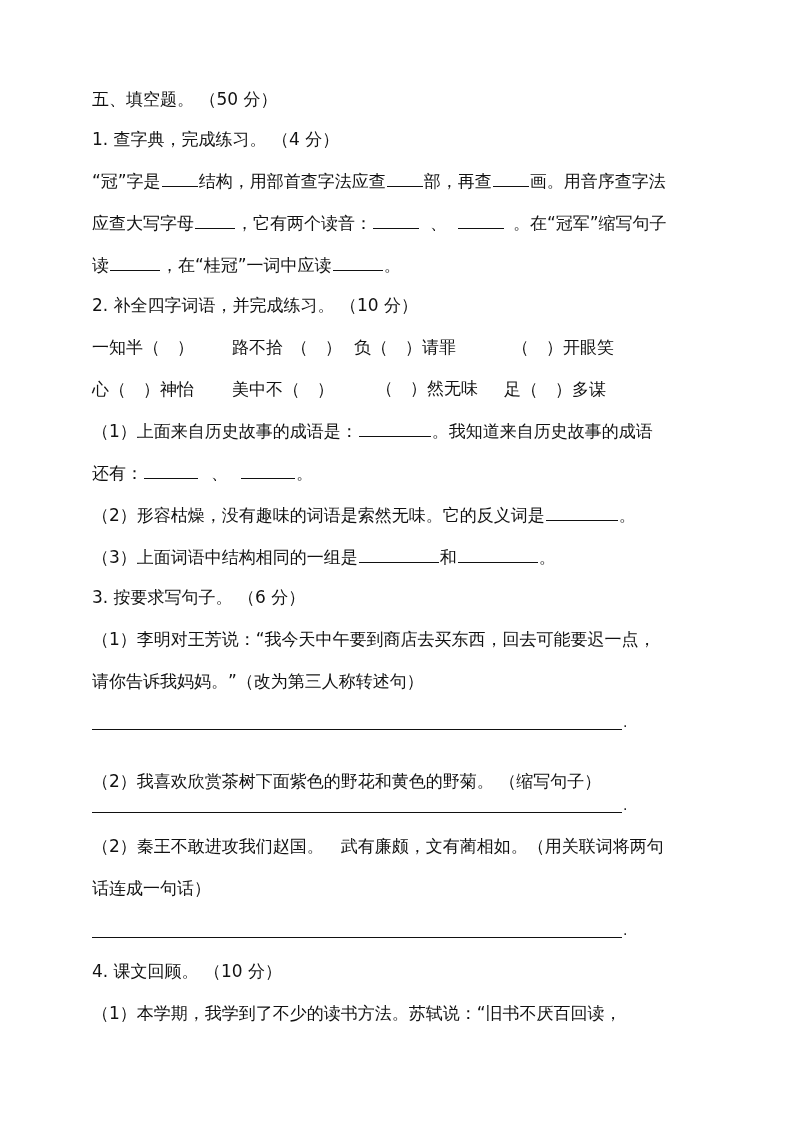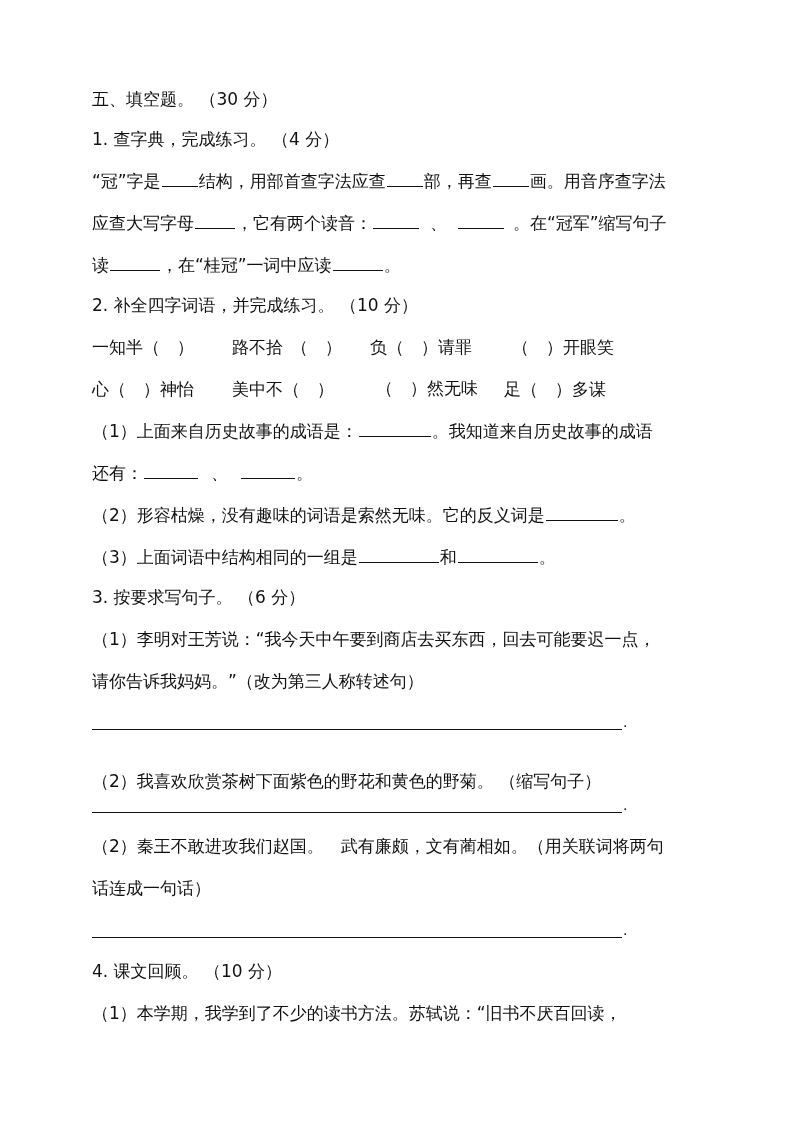--- a/index.html
+++ b/index.html
@@ -21,21 +21,21 @@
       border-bottom: 1.4px solid #111;
     }
     .answer-dot { position: absolute; font-size: 14px; }
     .gap { display: inline-block; }
   </style>
 </head>
 <body>
 
 <div class="line" style="top:88px;">
   <span>五、填空题。</span>
-  <span>（30 分）</span>
+  <span>（50 分）</span>
 </div>
 
 <div class="line" style="top:128px;">
   <span>1. 查字典，完成练习。</span>
   <span>（4 分）</span>
 </div>
 <div class="line" style="top:170px;">
   <span>“冠”字是</span><span class="blank" style="width:36px;"></span><span>结构，用部首查字法应查</span><span class="blank" style="width:36px;"></span><span>部，再查</span><span class="blank" style="width:36px;"></span><span>画。用音序查字法</span>
 </div>
 <div class="line" style="top:212px;">
@@ -45,21 +45,21 @@
   <span>读</span><span class="blank" style="width:50px;"></span><span>，在“桂冠”一词中应读</span><span class="blank" style="width:50px;"></span><span>。</span>
 </div>
 
 <div class="line" style="top:294px;">
   <span>2. 补全四字词语，并完成练习。</span>
   <span>（10 分）</span>
 </div>
 <div class="line" style="top:336px;">
   <span style="position:absolute;left:0;"><span>一知半</span><span>（　）</span></span>
   <span style="position:absolute;left:140px;"><span>路不拾</span><span class="gap" style="width:8px;"></span><span>（　）</span></span>
-  <span style="position:absolute;left:278px;"><span>负</span><span>（　）</span><span>请罪</span></span>
+  <span style="position:absolute;left:262px;"><span>负</span><span>（　）</span><span>请罪</span></span>
   <span style="position:absolute;left:420px;"><span>（　）</span><span>开眼笑</span></span>
 </div>
 <div class="line" style="top:378px;">
   <span style="position:absolute;left:0;"><span>心</span><span>（　）</span><span>神怡</span></span>
   <span style="position:absolute;left:140px;"><span>美中不</span><span>（　）</span></span>
   <span style="position:absolute;left:284px;font-family:Liberation Serif, serif;"><span>（　）</span><span>然无味</span></span>
   <span style="position:absolute;left:412px;"><span>足</span><span>（　）</span><span>多谋</span></span>
 </div>
 <div class="line" style="top:420px;">
   <span>（1）上面来自历史故事的成语是：</span><span class="blank" style="width:72px;"></span><span>。我知道来自历史故事的成语</span>

